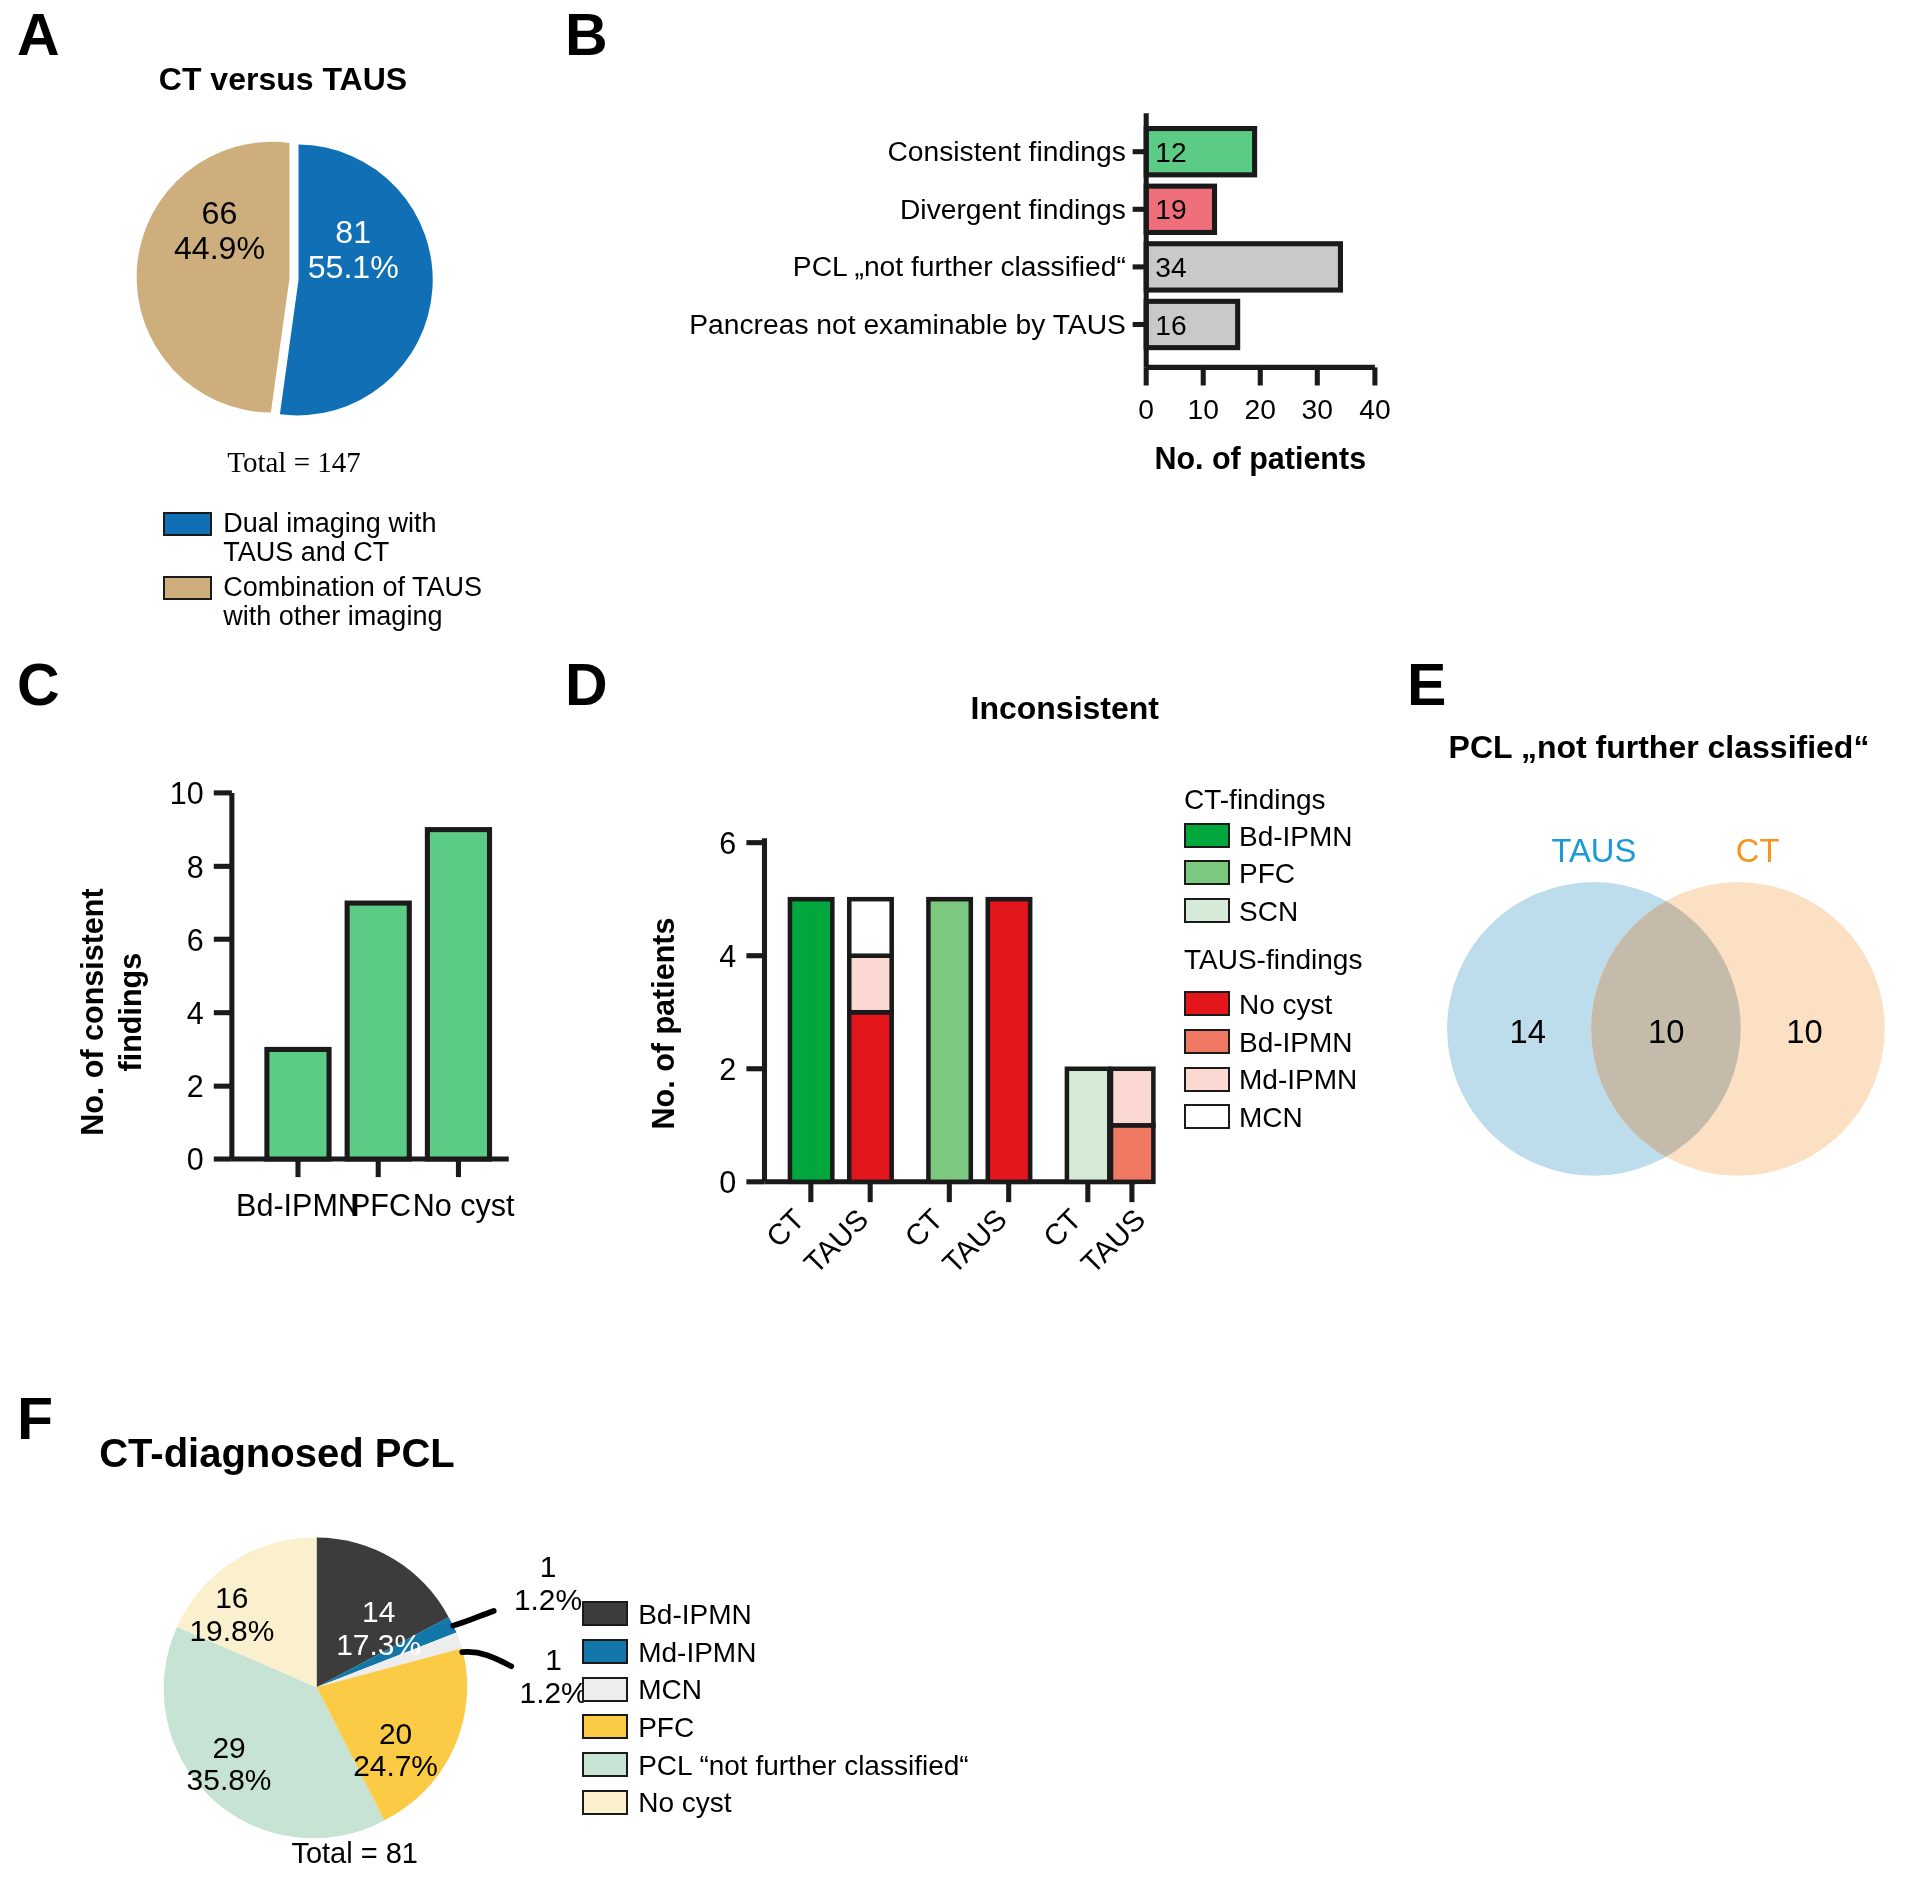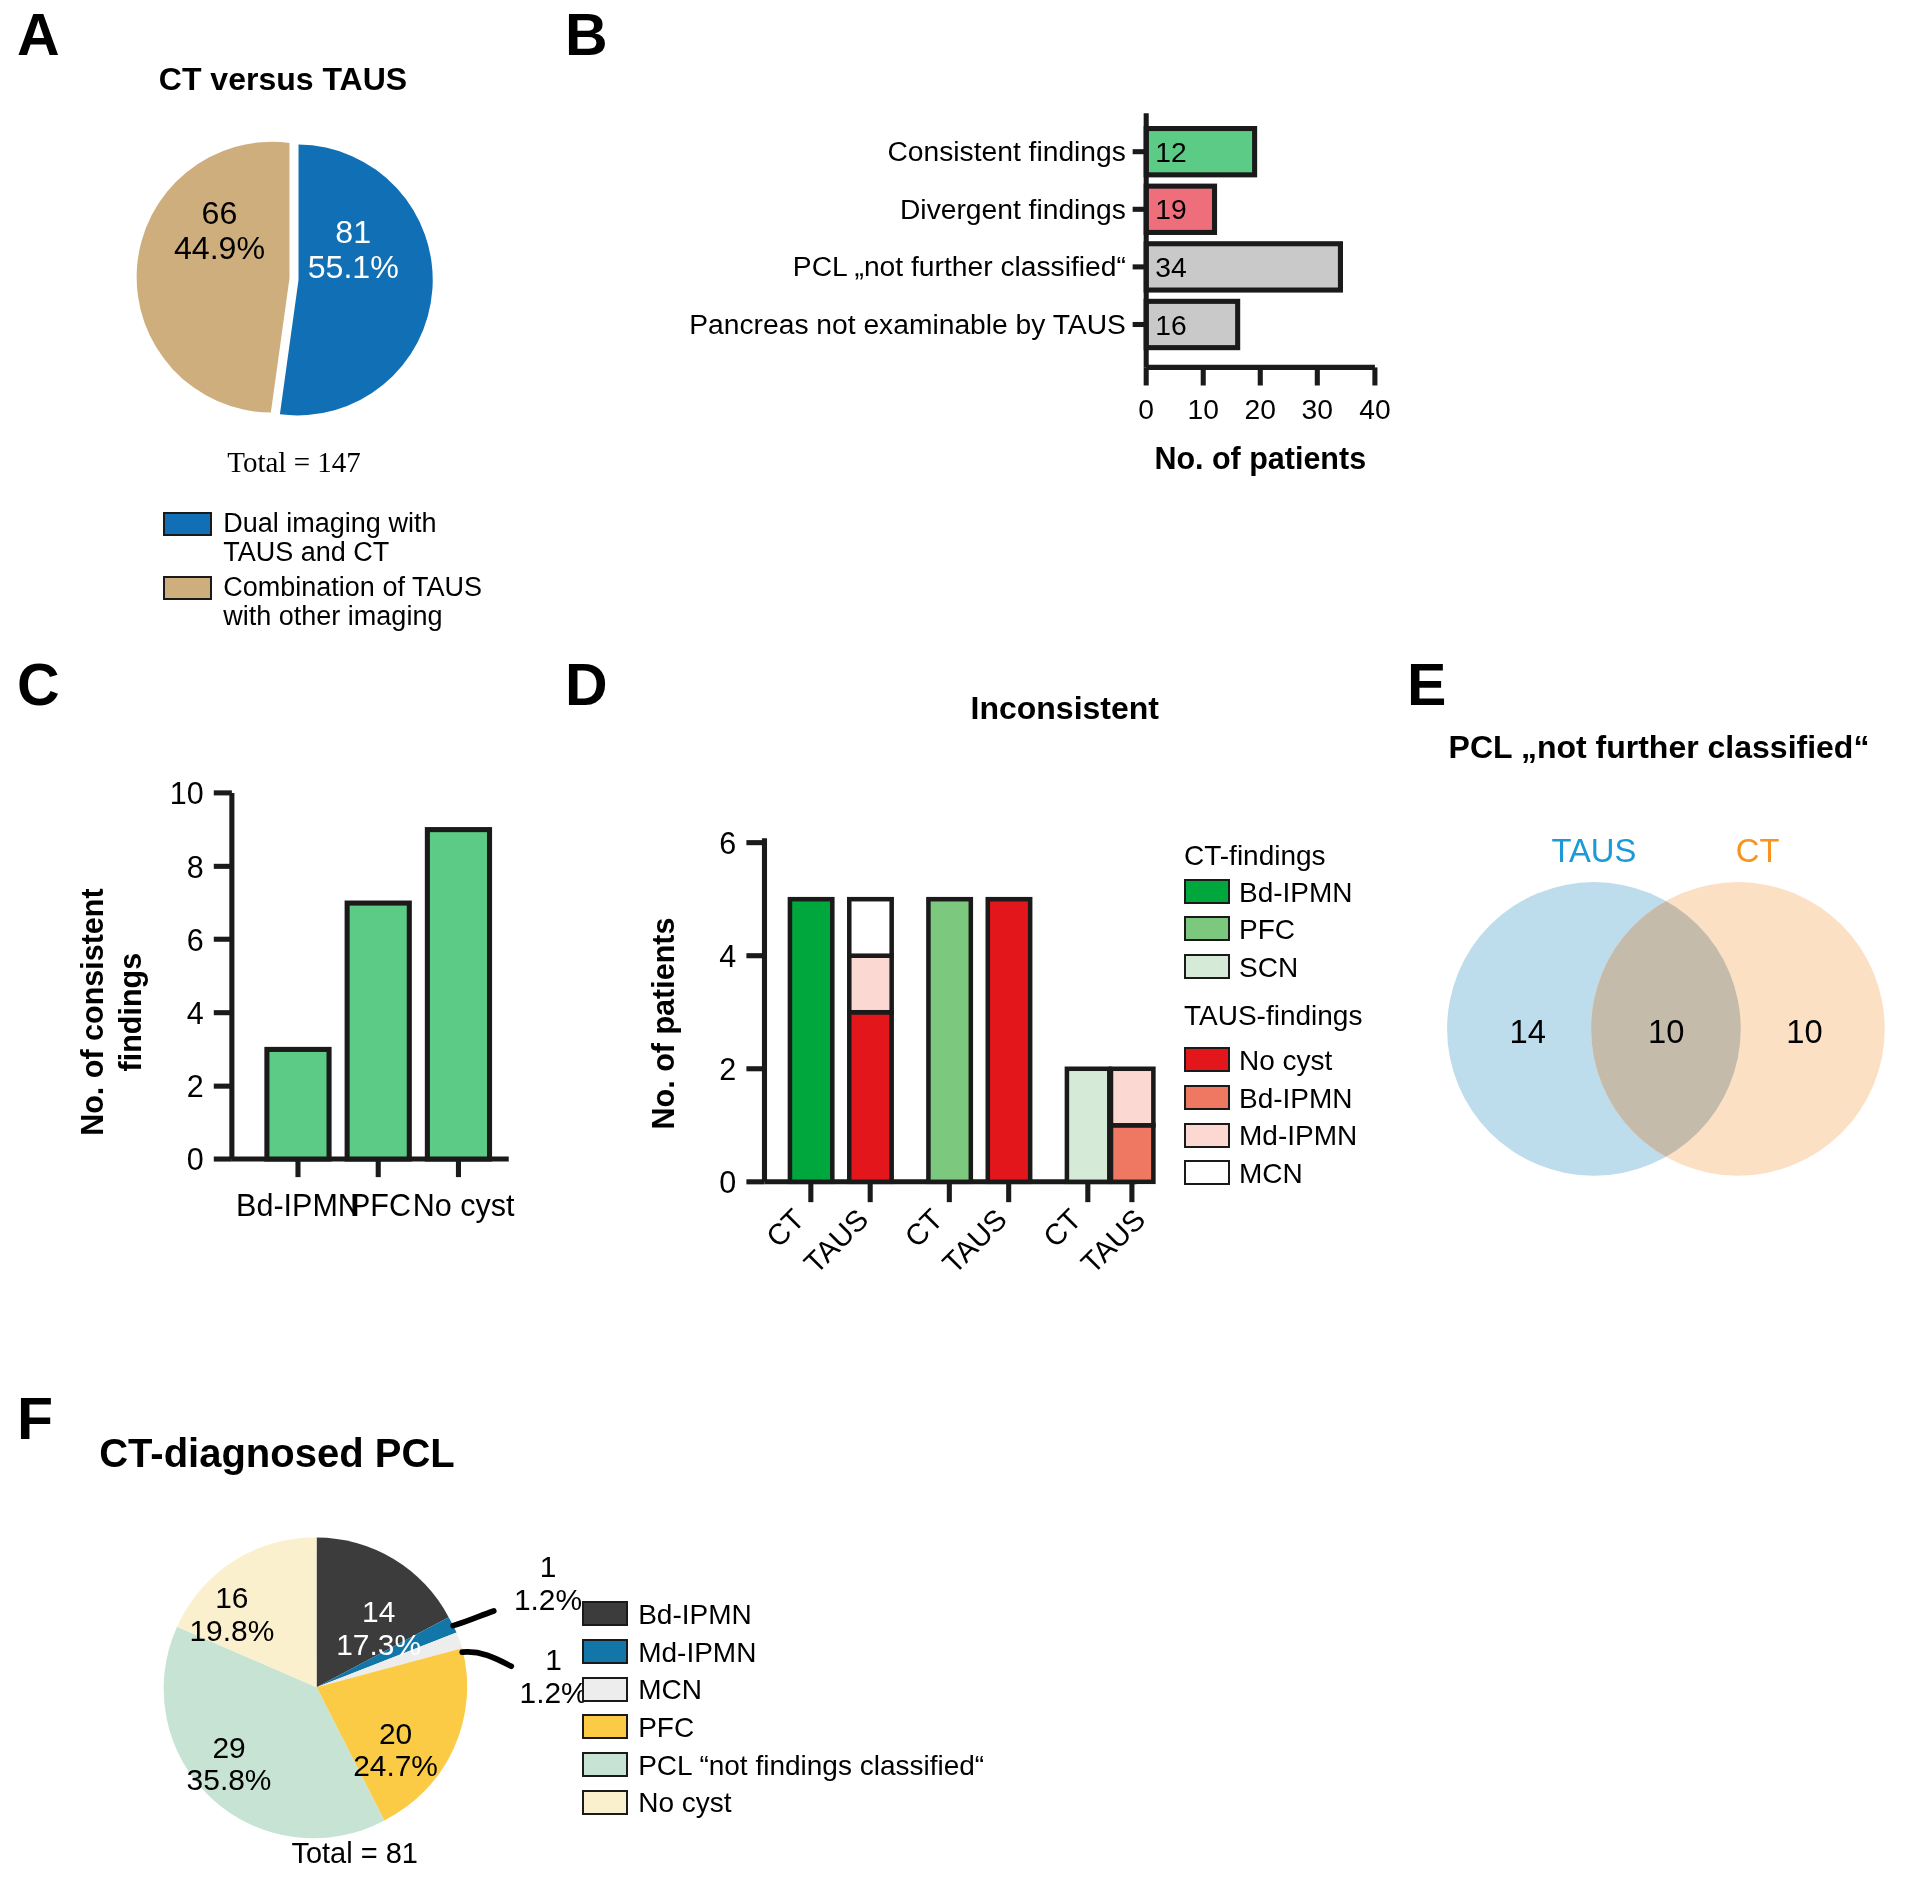--- a/index.html
+++ b/index.html
@@ -172,21 +172,21 @@
     <line x1="872" y1="700" x2="872" y2="736" stroke="#1a1a1a" stroke-width="9"></line>
 
     <text transform="translate(296,770) rotate(-45)" font-size="52" text-anchor="end">CT</text>
     <text transform="translate(409,770) rotate(-45)" font-size="52" text-anchor="end">TAUS</text>
     <text transform="translate(541,770) rotate(-45)" font-size="52" text-anchor="end">CT</text>
     <text transform="translate(654,770) rotate(-45)" font-size="52" text-anchor="end">TAUS</text>
     <text transform="translate(786,770) rotate(-45)" font-size="52" text-anchor="end">CT</text>
     <text transform="translate(899,770) rotate(-45)" font-size="52" text-anchor="end">TAUS</text>
   </svg>
 
-  <div class="abs" style="left:1184px;top:840px;width:294px;font-size:28px;">
+  <div class="abs" style="left:1184px;top:784px;width:294px;font-size:28px;">
     <div style="margin-bottom:4.5px;">CT-findings</div>
     <div class="legend-row">
       <span class="sw" style="width:46px;height:25px;background:#00A73C;margin-right:9px;margin-top:2.3px;"></span>
       <span>Bd-IPMN</span>
     </div>
     <div class="legend-row">
       <span class="sw" style="width:46px;height:25px;background:#7DC87F;margin-right:9px;margin-top:2.3px;"></span>
       <span>PFC</span>
     </div>
     <div class="legend-row">
@@ -283,21 +283,21 @@
     <div class="legend-row">
       <span class="sw" style="width:46px;height:25px;background:#EDEDED;margin-right:10.2px;margin-top:2.3px;"></span>
       <span>MCN</span>
     </div>
     <div class="legend-row">
       <span class="sw" style="width:46px;height:25px;background:#FBCB46;margin-right:10.2px;margin-top:2.3px;"></span>
       <span>PFC</span>
     </div>
     <div class="legend-row">
       <span class="sw" style="width:46px;height:25px;background:#C7E3D4;margin-right:10.2px;margin-top:2.3px;"></span>
-      <span>PCL “not findings classified“</span>
+      <span>PCL “not further classified“</span>
     </div>
     <div class="legend-row">
       <span class="sw" style="width:46px;height:25px;background:#FAF0CD;margin-right:10.2px;margin-top:2.3px;"></span>
       <span>No cyst</span>
     </div>
   </div>
 
 </div>
 
 

